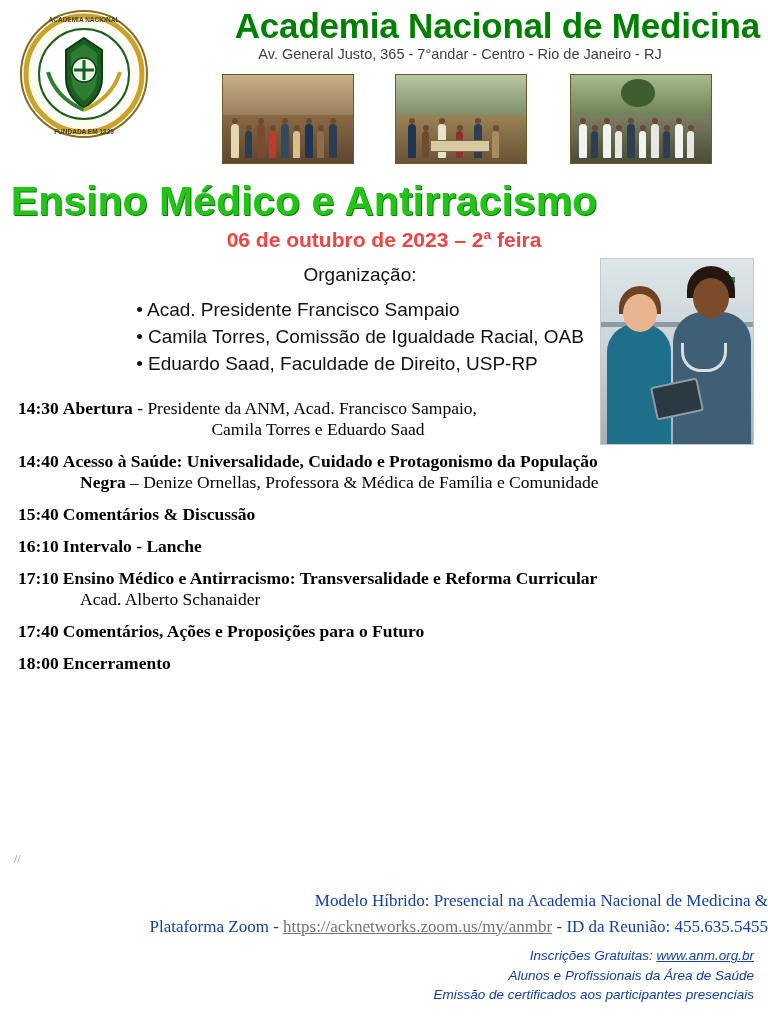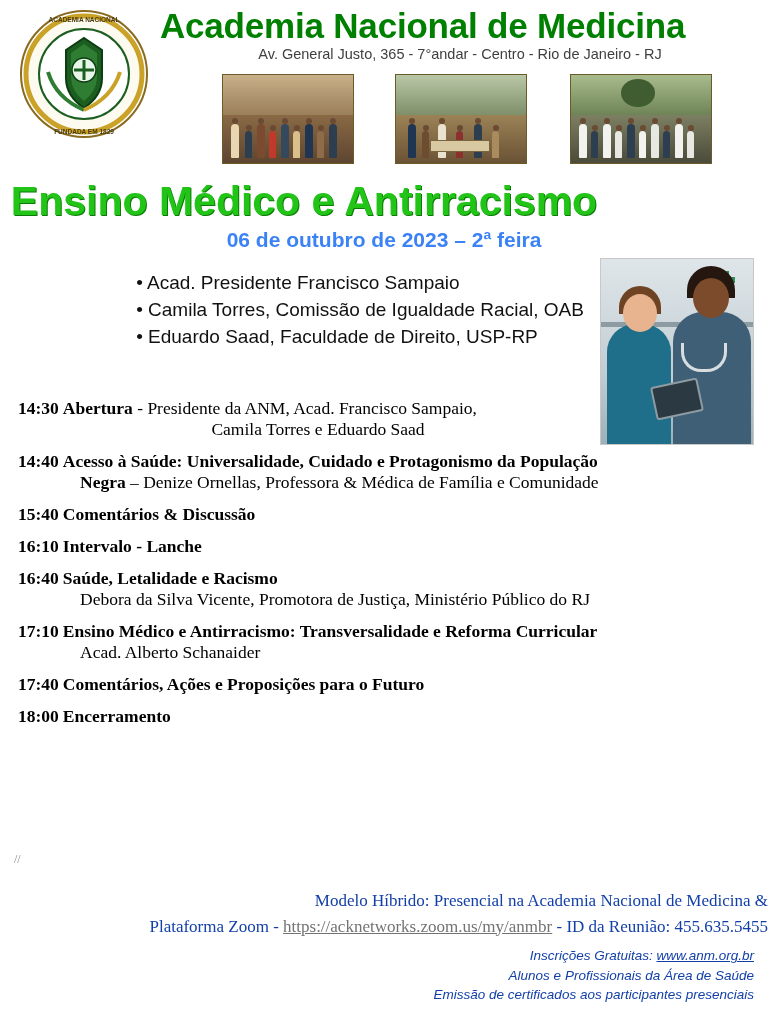--- a/index.html
+++ b/index.html
@@ -28,21 +28,21 @@
     width: 132px;
     height: 132px;
   }
   .crest svg { display: block; }
 
   .org-title {
     position: absolute;
     left: 160px;
     top: 6px;
     width: 600px;
-    text-align: left;
+    text-align: right;
     font-family: "Liberation Sans", sans-serif;
     font-weight: bold;
     font-size: 35px;
     color: #008000;
     letter-spacing: -0.2px;
   }
   .org-address {
     position: absolute;
     left: 160px;
     top: 46px;
@@ -108,21 +108,21 @@
   }
   .main-date {
     position: absolute;
     top: 228px;
     left: 0;
     width: 768px;
     text-align: center;
     font-family: "Liberation Sans", sans-serif;
     font-weight: bold;
     font-size: 21px;
-    color: #3b82f6;
+    color: #ef4444;
   }
 
   
   .org-block {
     position: absolute;
     top: 262px;
     left: 120px;
     width: 480px;
     text-align: center;
     font-family: "Liberation Sans", sans-serif;
@@ -327,20 +327,21 @@
     <div class="fig" style="left:104px;background:#f2f2ee"></div>
     <div class="fig small" style="left:116px;background:#e8e8e2"></div>
     <div style="position:absolute;left:50px;top:4px;width:34px;height:28px;border-radius:50%;background:#3f5d30"></div>
   </div>
 </div>
 
 <div class="main-title">Ensino Médico e Antirracismo</div>
 <div class="main-date">06 de outubro de 2023 – 2ª feira</div>
 
 <div class="org-block">
+  <div class="org-label">Organização:</div>
   <ul>
     <li>• Acad. Presidente Francisco Sampaio</li>
     <li>• Camila Torres, Comissão de Igualdade Racial, OAB</li>
     <li>• Eduardo Saad, Faculdade de Direito, USP-RP</li>
   </ul>
 </div>
 
 <div class="photo">
   <div class="wall"></div>
   <div class="shelf"></div>
@@ -375,25 +376,20 @@
   <div class="slot">
     <div><span class="time">15:40</span>
       <span class="head-line">Comentários &amp; Discussão</span></div>
   </div>
 
   <div class="slot">
     <div><span class="time">16:10</span>
       <span class="head-line">Intervalo - Lanche</span></div>
   </div>
 
-  <div class="slot">
-    <div><span class="time">16:40</span>
-      <span class="head-line">Saúde, Letalidade e Racismo</span></div>
-    <div class="sub">Debora da Silva Vicente, Promotora de Justiça, Ministério Público do RJ</div>
-  </div>
 
   <div class="slot">
     <div><span class="time">17:10</span>
       <span class="head-line">Ensino Médico e Antirracismo: Transversalidade e Reforma Curricular</span></div>
     <div class="sub">Acad. Alberto Schanaider</div>
   </div>
 
   <div class="slot">
     <div><span class="time">17:40</span>
       <span class="head-line">Comentários, Ações e Proposições para o Futuro</span></div>

